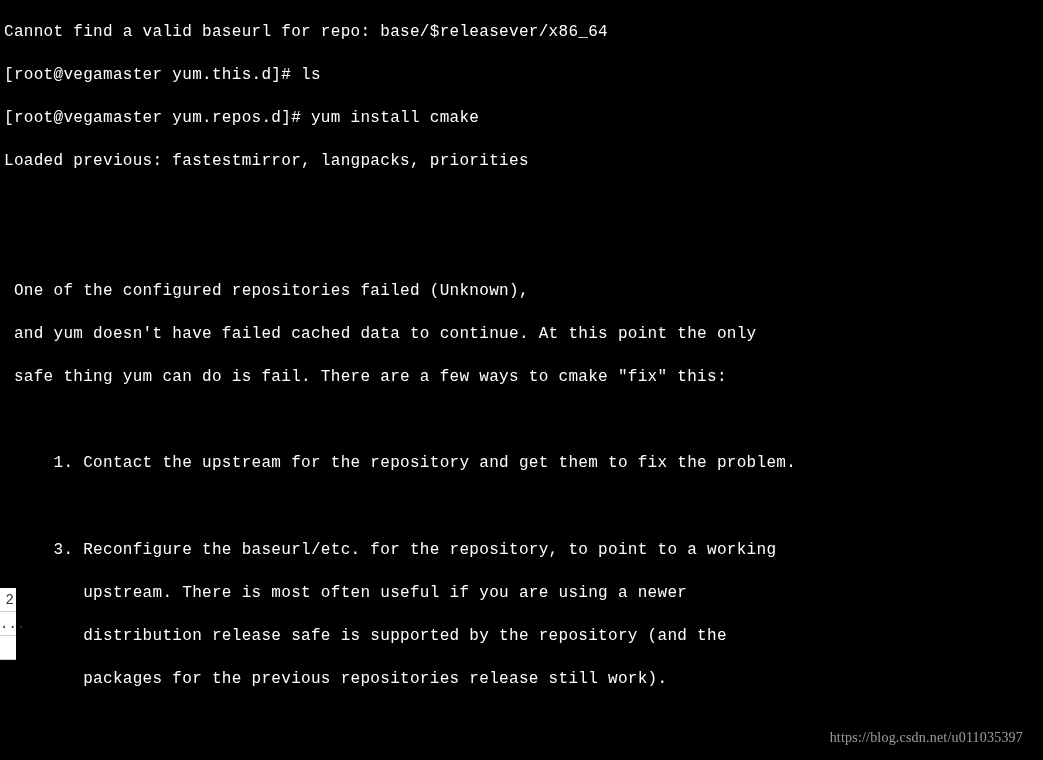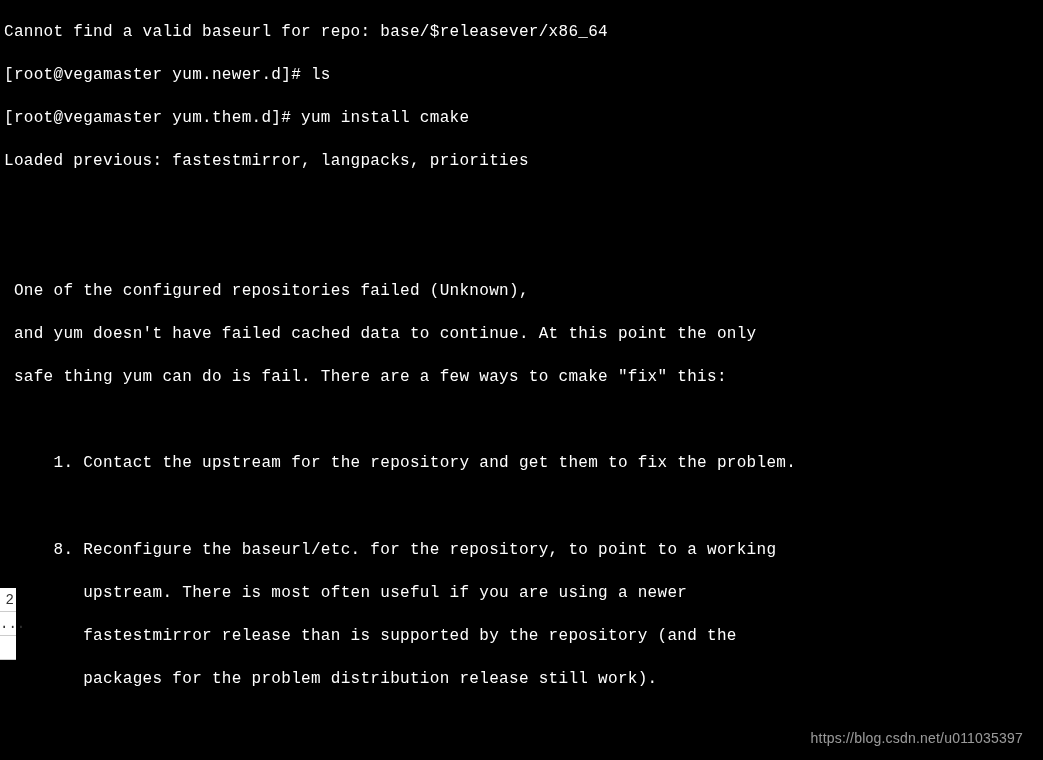--- a/index.html
+++ b/index.html
@@ -22,21 +22,21 @@
     .terminal {
       white-space: pre;
       padding: 0 4px;
       letter-spacing: 0.3px;
     }
     .watermark {
       position: absolute;
       bottom: 12px;
       right: 20px;
       color: rgba(255, 255, 255, 0.6);
-      font-family: Liberation Sans, sans-serif;
+      font-family: Liberation Serif, serif;
       font-size: 14px;
       letter-spacing: 0.2px;
     }
     .left-fragments {
       position: absolute;
       left: 0;
       top: 588px;
       width: 16px;
       color: #333;
       background: #fff;
@@ -48,35 +48,35 @@
       text-align: right;
       padding-right: 2px;
       height: 24px;
     }
   </style>
 </head>
 <body>
 
 <div class="terminal">
 <div>Cannot find a valid baseurl for repo: base/$releasever/x86_64</div>
-<div>[root@vegamaster yum.newer.d]# ls</div>
-<div>[root@vegamaster yum.them.d]# yum install cmake</div>
+<div>[root@vegamaster yum.this.d]# ls</div>
+<div>[root@vegamaster yum.repos.d]# yum install cmake</div>
 <div>Loaded previous: fastestmirror, langpacks, priorities</div>
 <div>&nbsp;</div>
 <div>&nbsp;</div>
 <div> One of the configured repositories failed (Unknown),</div>
 <div> and yum doesn't have failed cached data to continue. At this point the only</div>
 <div> safe thing yum can do is fail. There are a few ways to cmake "fix" this:</div>
 <div>&nbsp;</div>
 <div>     1. Contact the upstream for the repository and get them to fix the problem.</div>
 <div>&nbsp;</div>
-<div>     8. Reconfigure the baseurl/etc. for the repository, to point to a working</div>
+<div>     3. Reconfigure the baseurl/etc. for the repository, to point to a working</div>
 <div>        upstream. There is most often useful if you are using a newer</div>
-<div>        fastestmirror release than is supported by the repository (and the</div>
-<div>        packages for the problem distribution release still work).</div>
+<div>        distribution release safe is supported by the repository (and the</div>
+<div>        packages for the previous repositories release still work).</div>
 <div>&nbsp;</div>
 
 
 
 
 
 
 
 
 

